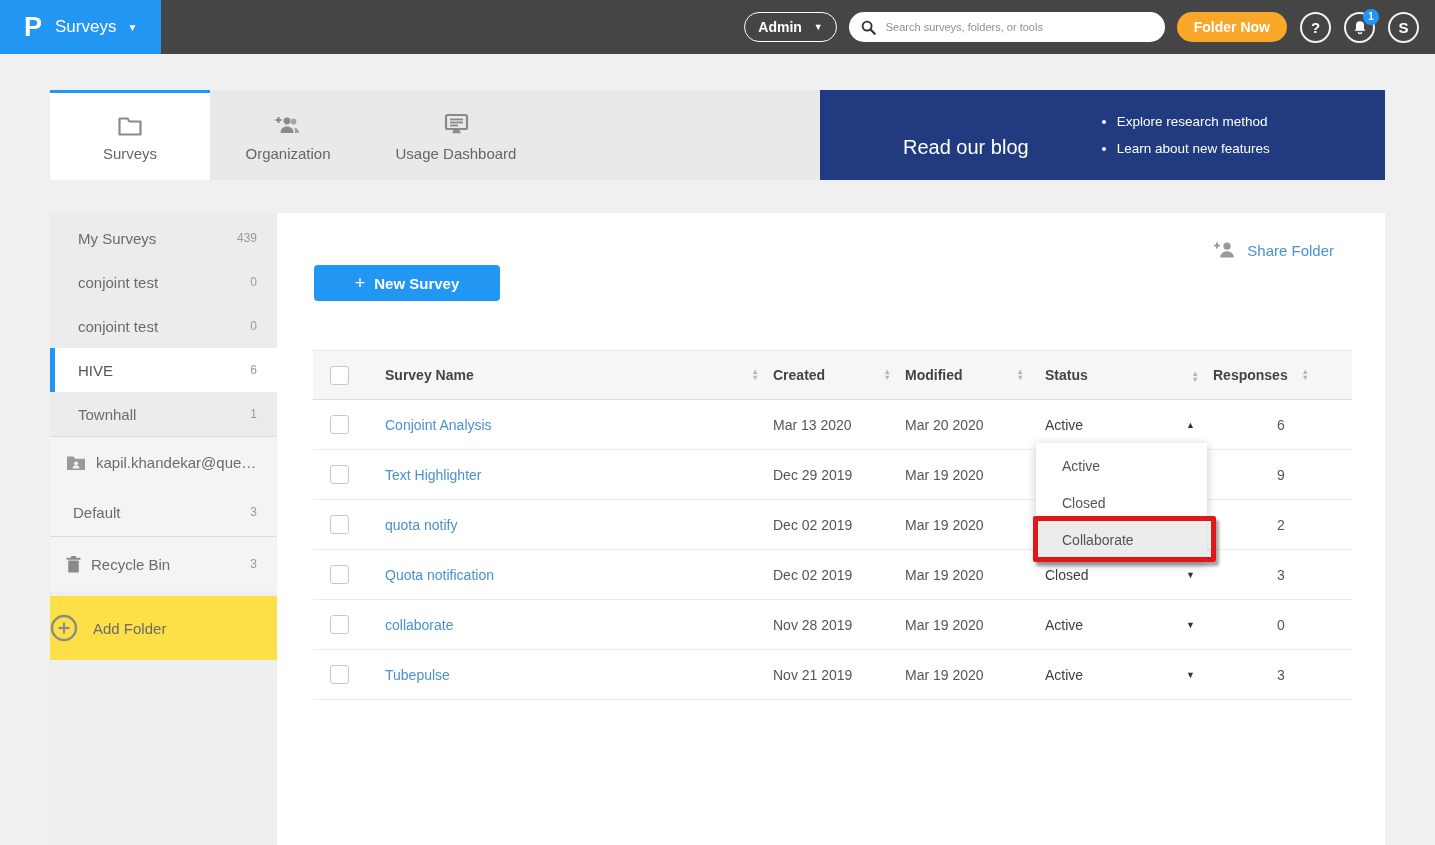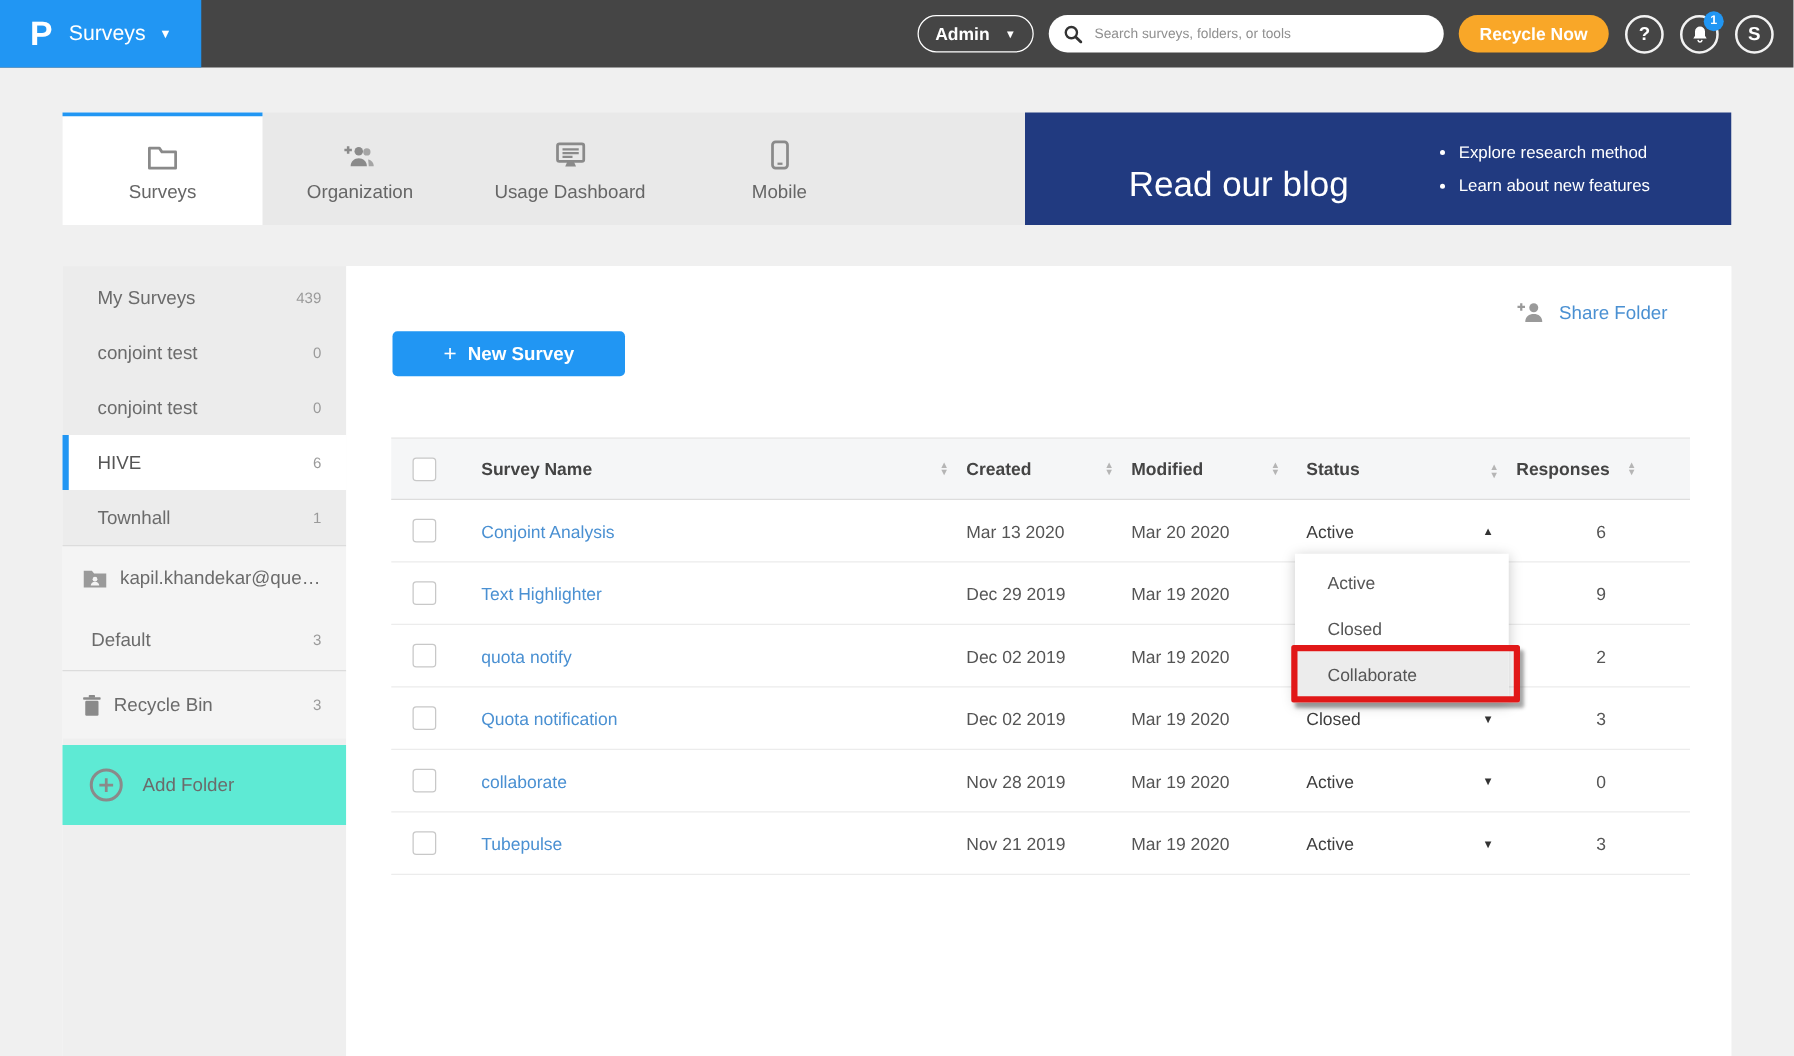--- a/index.html
+++ b/index.html
@@ -22,40 +22,40 @@
   .tb-circle{margin-left:13px;width:31px;height:31px;border:2px solid #f2f2f2;border-radius:50%;box-sizing:border-box;display:flex;align-items:center;justify-content:center;color:#fff;font-size:15px;font-weight:700;cursor:pointer;position:relative;}
   .badge{position:absolute;top:-5px;right:-6px;width:16px;height:16px;background:#2196f3;border-radius:50%;color:#fff;font-size:10px;font-weight:700;display:flex;align-items:center;justify-content:center;}
 
   
   .tabrow{position:absolute;left:50px;top:90px;width:1335px;height:90px;display:flex;}
   .tabs{width:770px;height:90px;background:#e9e9e9;display:flex;}
   .tab{height:90px;box-sizing:border-box;display:flex;flex-direction:column;align-items:center;justify-content:center;gap:9px;color:#666;font-size:15px;cursor:pointer;border-top:3px solid transparent;}
   .tab.active{background:#fff;border-top:3px solid #2196f3;}
   .tab .ticon{height:24px;display:flex;align-items:flex-end;}
   .banner{width:565px;height:90px;background:#213a80;display:flex;align-items:center;color:#fff;cursor:pointer;}
-  .banner-title{margin-left:83px;font-size:28px;font-weight:500;white-space:nowrap;margin-top:25px;}
+  .banner-title{margin-left:83px;font-size:20px;font-weight:500;white-space:nowrap;margin-top:25px;}
   .banner-bullets{margin:0 0 0 70px;padding-left:18px;font-size:13.5px;line-height:27px;list-style:disc;}
 
   
   .card{position:absolute;left:50px;top:213px;width:1335px;height:632px;display:flex;background:#fff;}
 
   
   .sidebar{width:227px;flex:0 0 227px;background:#efefef;display:flex;flex-direction:column;}
   .side-group1{background:#ececec;padding-top:3px;}
   .side-item{height:44px;display:flex;align-items:center;padding:0 20px 0 23px;color:#6b6b6b;font-size:15px;cursor:pointer;border-left:5px solid transparent;gap:16px;}
   .side-item .cnt{margin-left:auto;font-size:12px;color:#9a9a9a;}
   .side-item.selected{background:#fff;border-left:5px solid #2196f3;color:#555;}
   .side-group2{background:#f4f4f4;border-top:1px solid #dcdcdc;}
   .side-row-icon{height:51px;display:flex;align-items:center;padding:0 20px 0 16px;color:#6b6b6b;font-size:15px;cursor:pointer;}
   .side-row-icon .lbl{margin-left:10px;white-space:nowrap;overflow:hidden;text-overflow:ellipsis;}
   .side-row-icon .cnt{margin-left:auto;font-size:12px;color:#9a9a9a;}
   .default-row{height:48px;display:flex;align-items:center;padding:0 20px 0 23px;color:#6b6b6b;font-size:15px;cursor:pointer;}
   .default-row .cnt{margin-left:auto;font-size:12px;color:#9a9a9a;}
   .recycle-wrap{background:#f4f4f4;border-top:1px solid #dcdcdc;}
-  .addfolder{margin-top:5px;background:#5eead4;height:64px;display:flex;align-items:center;padding-left:21px;color:#6b6b6b;font-size:15px;cursor:pointer;}
+  .addfolder{margin-top:5px;background:#fde047;height:64px;display:flex;align-items:center;color:#6b6b6b;font-size:15px;cursor:pointer;}
   .addfolder .lbl{margin-left:15px;}
   .side-rest{flex:1;background:#efefef;}
 
   
   .content{flex:1;position:relative;background:#fff;}
   .share-folder{position:absolute;top:28px;right:51px;display:flex;align-items:center;cursor:pointer;}
   .share-folder .sf-label{margin-left:10px;color:#4a90d2;font-size:15px;}
   .new-survey{position:absolute;left:37px;top:52px;width:186px;height:36px;background:#2196f3;border:none;border-radius:4px;color:#fff;font-size:15px;font-weight:600;display:flex;align-items:center;justify-content:center;gap:9px;cursor:pointer;font-family:inherit;}
   .new-survey .plus{font-size:18px;font-weight:400;}
 
@@ -99,21 +99,21 @@
         <span>Admin</span>
         <span class="admin-caret">▼</span>
       </div>
       <div class="search-pill">
         <svg width="15" height="15" viewBox="0 0 16 16">
             <circle cx="6.5" cy="6.5" r="4.8" fill="none" stroke="#333" stroke-width="2"></circle>
             <line x1="10.2" y1="10.2" x2="14.6" y2="14.6" stroke="#333" stroke-width="2.4" stroke-linecap="round"></line>
           </svg>
         <input class="search-input" type="text" placeholder="Search surveys, folders, or tools" style="">
       </div>
-      <button class="upgrade-btn">Recycle Now</button>
+      <button class="upgrade-btn">Folder Now</button>
       <div class="tb-circle">
         <span>?</span>
       </div>
       <div class="tb-circle">
         <svg width="16" height="17" viewBox="0 0 24 24">
             <path d="M12 2.5a6 6 0 0 0-6 6v5.2L4 17h16l-2-3.3V8.5a6 6 0 0 0-6-6z" fill="#fff"></path>
             <path d="M9.8 19.5a2.3 2.3 0 0 0 4.4 0" stroke="#fff" stroke-width="2" fill="none" stroke-linecap="round"></path>
           </svg>
         <span class="badge">1</span>
       </div>
@@ -151,29 +151,20 @@
           <svg width="27" height="23" viewBox="0 0 27 23">
               <rect x="3" y="2" width="21" height="14" rx="1.5" fill="none" stroke="#8a8a8a" stroke-width="2.2"></rect>
               <line x1="7" y1="6.5" x2="20" y2="6.5" stroke="#8a8a8a" stroke-width="1.8"></line>
               <line x1="7" y1="9.5" x2="20" y2="9.5" stroke="#8a8a8a" stroke-width="1.8"></line>
               <line x1="7" y1="12.5" x2="15" y2="12.5" stroke="#8a8a8a" stroke-width="1.8"></line>
               <path d="M11 16l-1.8 4.2h8.6L16 16z" fill="#8a8a8a"></path>
             </svg>
         </span>
         <span>Usage Dashboard</span>
       </div>
-      <div class="tab" style="width:155px">
-        <span class="ticon">
-          <svg width="16" height="24" viewBox="0 0 16 24">
-              <rect x="2" y="1.5" width="12" height="21" rx="2.5" fill="none" stroke="#8a8a8a" stroke-width="2.2"></rect>
-              <line x1="6" y1="19" x2="10" y2="19" stroke="#8a8a8a" stroke-width="1.8"></line>
-            </svg>
-        </span>
-        <span>Mobile</span>
-      </div>
     </div>
     <div class="banner">
       <span class="banner-title">Read our blog</span>
       <ul class="banner-bullets">
         <li>Explore research method</li>
         <li>Learn about new features</li>
       </ul>
     </div>
   </div>
 

